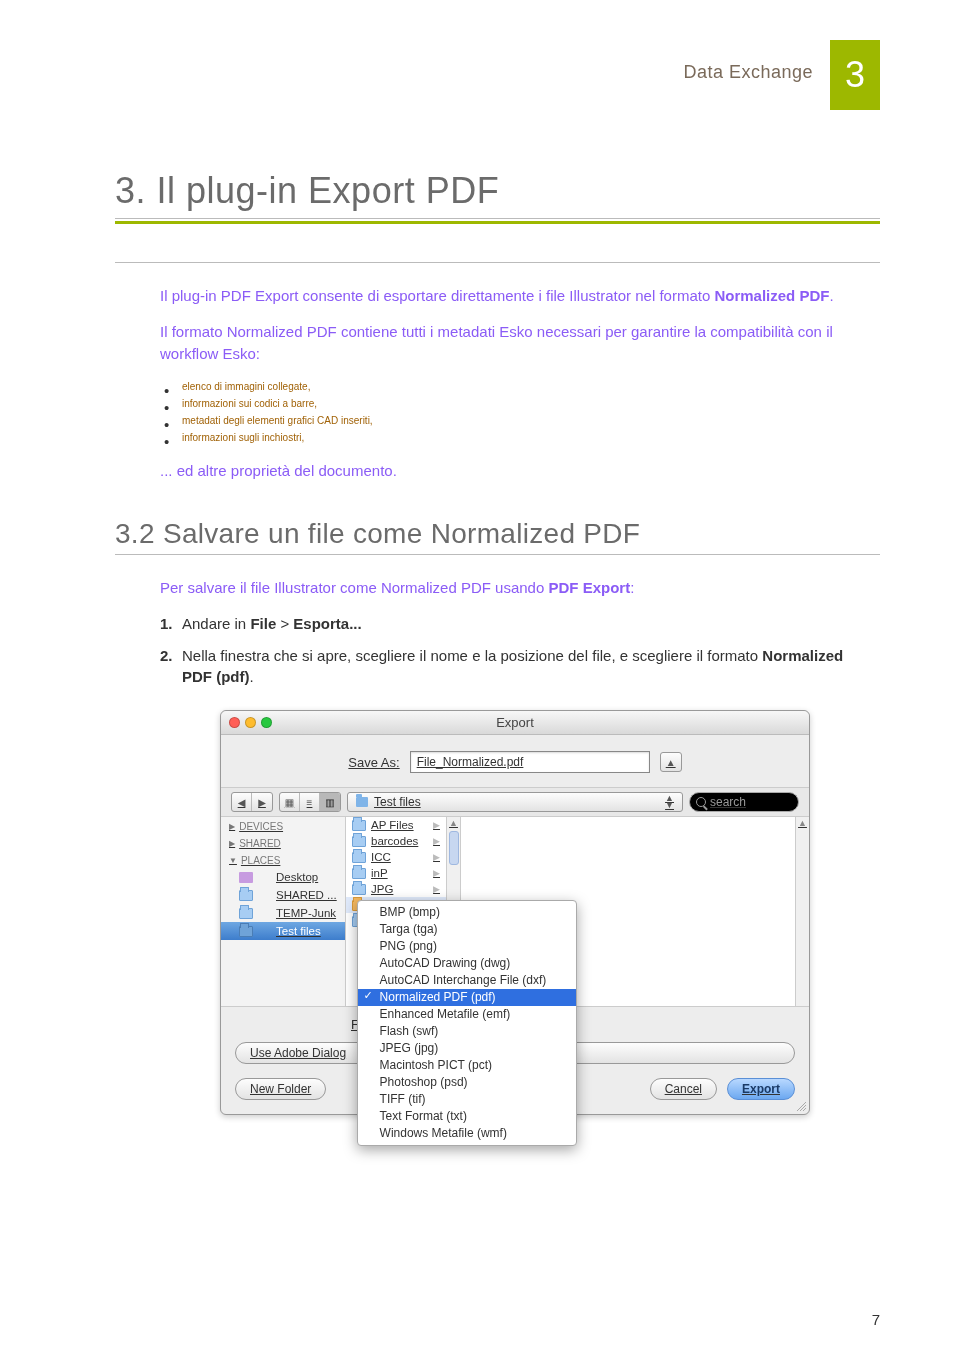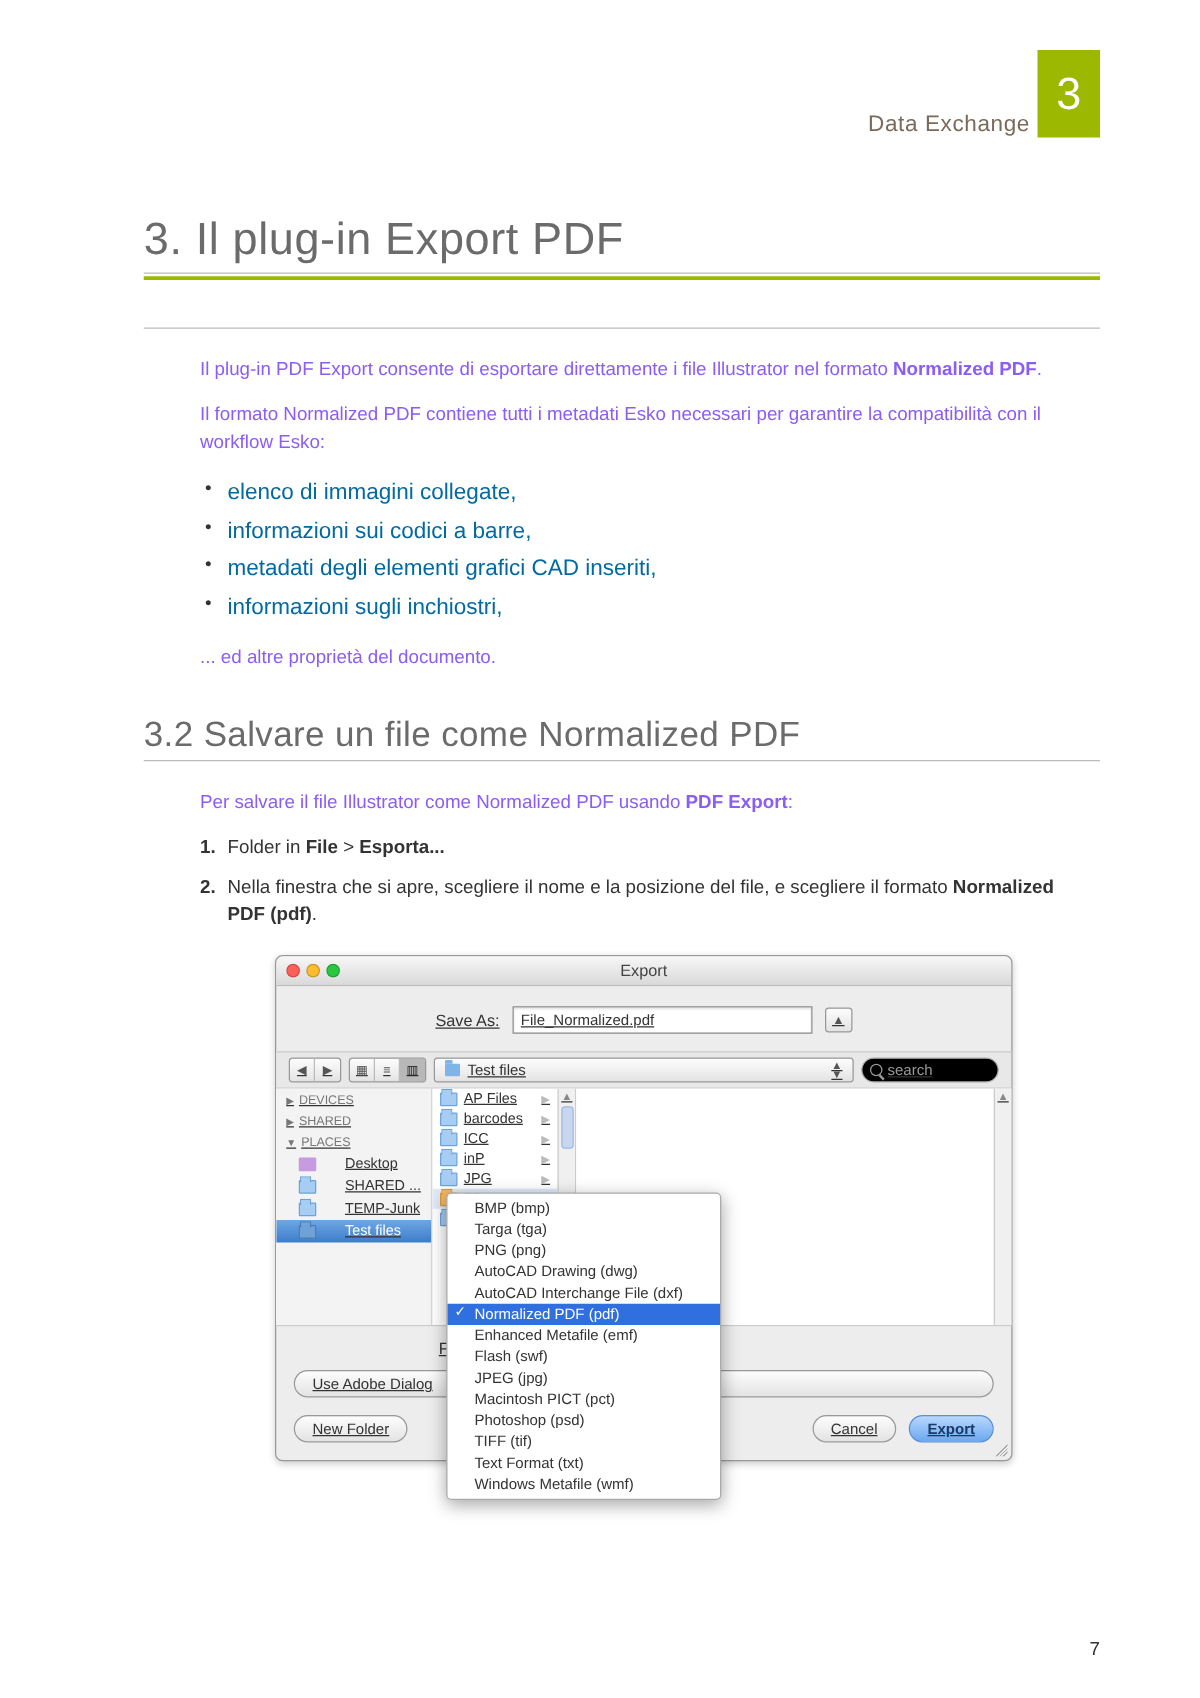--- a/index.html
+++ b/index.html
@@ -10,22 +10,22 @@
     font-family: Arial, Helvetica, sans-serif;
     color: #333;
     position: relative;
   }
   .page {
     padding: 40px 80px 0 115px;
   }
   .header {
     display: flex;
     justify-content: flex-end;
-    align-items: flex-end;
-    gap: 6px;
+    align-items: flex-start;
+    gap: 17px;
     margin-bottom: 60px;
   }
   .header-title {
     font-size: 18px;
     font-weight: 300;
     color: #7a6a5a;
     letter-spacing: 0.5px;
     padding-top: 22px;
   }
   .chapter-badge {
@@ -63,23 +63,23 @@
     line-height: 1.45;
     color: #8b5cf6;
     margin-bottom: 14px;
   }
   .para b, .step b { font-weight: bold; }
   ul.bullets {
     list-style: none;
     margin: 6px 0 14px 0;
   }
   ul.bullets li {
-    font-size: 18px;
+    font-size: 10px;
     line-height: 1.7;
-    color: #0369a1;
+    color: #a16207;
     position: relative;
     padding-left: 22px;
   }
   ul.bullets li::before {
     content: "•";
     position: absolute;
     left: 4px;
     top: 0;
     font-size: 15px;
     color: #333;
@@ -395,21 +395,21 @@
   <div class="sec32">
     <div class="h2">3.2 Salvare un file come Normalized PDF</div>
     <div class="h2-rule"></div>
 
     <div class="body-indent">
       <p class="para">
         <span>Per salvare il file Illustrator come Normalized PDF usando </span><b>PDF Export</b><span>:</span>
       </p>
       <div class="step">
         <span class="num">1.</span>
-        <span>Folder in </span><b>File</b><span> &gt; </span><b>Esporta...</b>
+        <span>Andare in </span><b>File</b><span> &gt; </span><b>Esporta...</b>
       </div>
       <div class="step">
         <span class="num">2.</span>
         <span>Nella finestra che si apre, scegliere il nome e la posizione del file, e scegliere il formato </span><b>Normalized PDF (pdf)</b><span>.</span>
       </div>
 
       <div class="dialog-wrap">
         <div class="dialog" style="position:relative;text-decoration:underline;">
           <div class="dlg-titlebar">
             <div class="traffic">

